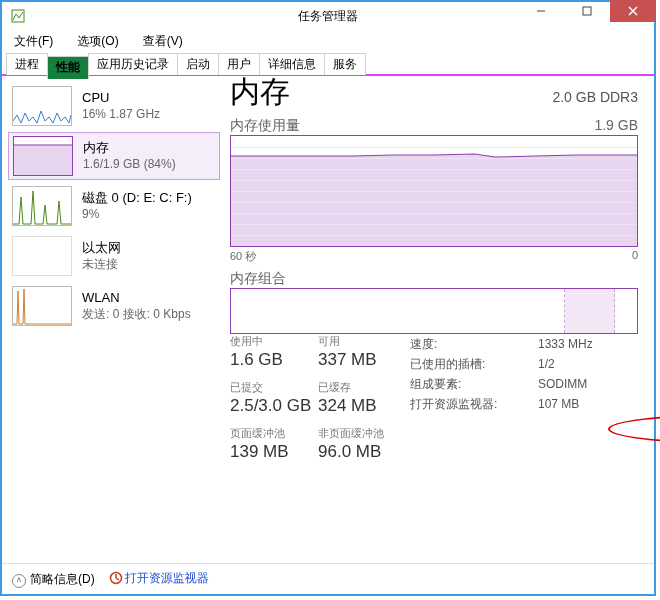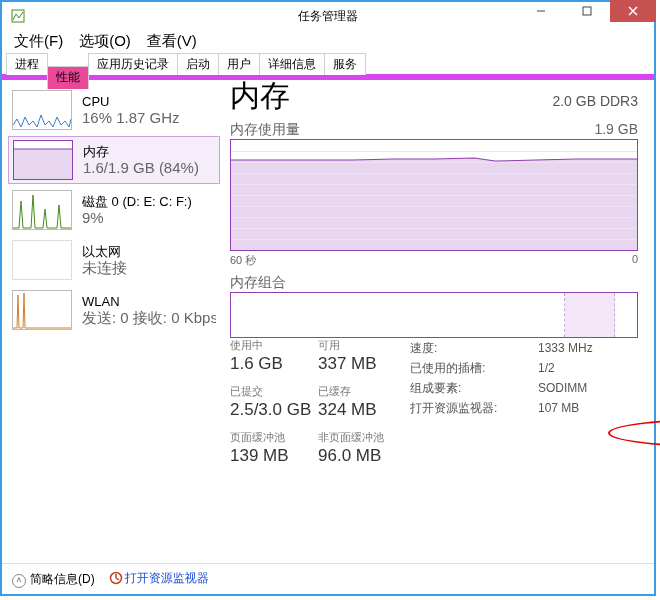--- a/index.html
+++ b/index.html
@@ -55,50 +55,51 @@
   .win-btn.close {
     background: #c75050;
     color: #fff;
   }
   
   .menubar {
     height: 22px;
     display: flex;
     align-items: center;
     padding: 0 6px;
-    gap: 4px;
-    font-size: 15px;
+    gap: 12px;
+    font-size: 12px;
   }
   .menubar span { padding: 2px 6px; }
   
   .tabstrip {
     display: flex;
     padding: 0 4px;
     position: relative;
     height: 22px;
-    border-bottom: 6px solid #d946ef;
+    border-bottom: 2px solid #d946ef;
   }
   .tab {
     padding: 2px 8px;
     border: 1px solid #d0d0d0;
     border-bottom: none;
     margin-right: -1px;
     background: #fff;
     font-size: 12px;
     position: relative;
     top: 1px;
     color: #000;
     height: 17px;
     line-height: 16px;
   }
   .tab.active {
-    background: #ec4899;
-    top: 14px;
+    background: #15803d;
+    top: 4px;
     padding-bottom: 3px;
     z-index: 2;
+    font-weight: bold;
   }
   
   .body {
     flex: 1;
     display: flex;
     min-height: 0;
   }
   .sidebar {
     width: 218px;
     border-right: none;
@@ -130,21 +131,21 @@
     background: #fff;
     flex-shrink: 0;
   }
   .side-text {
     display: flex;
     flex-direction: column;
     line-height: 16px;
     overflow: hidden;
   }
   .side-text .name { font-size: 13px; white-space: nowrap; }
-  .side-text .sub { font-size: 15px; color: #666; white-space: nowrap; }
+  .side-text .sub { font-size: 12px; color: #666; white-space: nowrap; }
 
   .main {
     flex: 1;
     padding: 0px 16px 0 10px;
     box-sizing: border-box;
     display: flex;
     flex-direction: column;
     position: relative;
   }
   .main-header {

